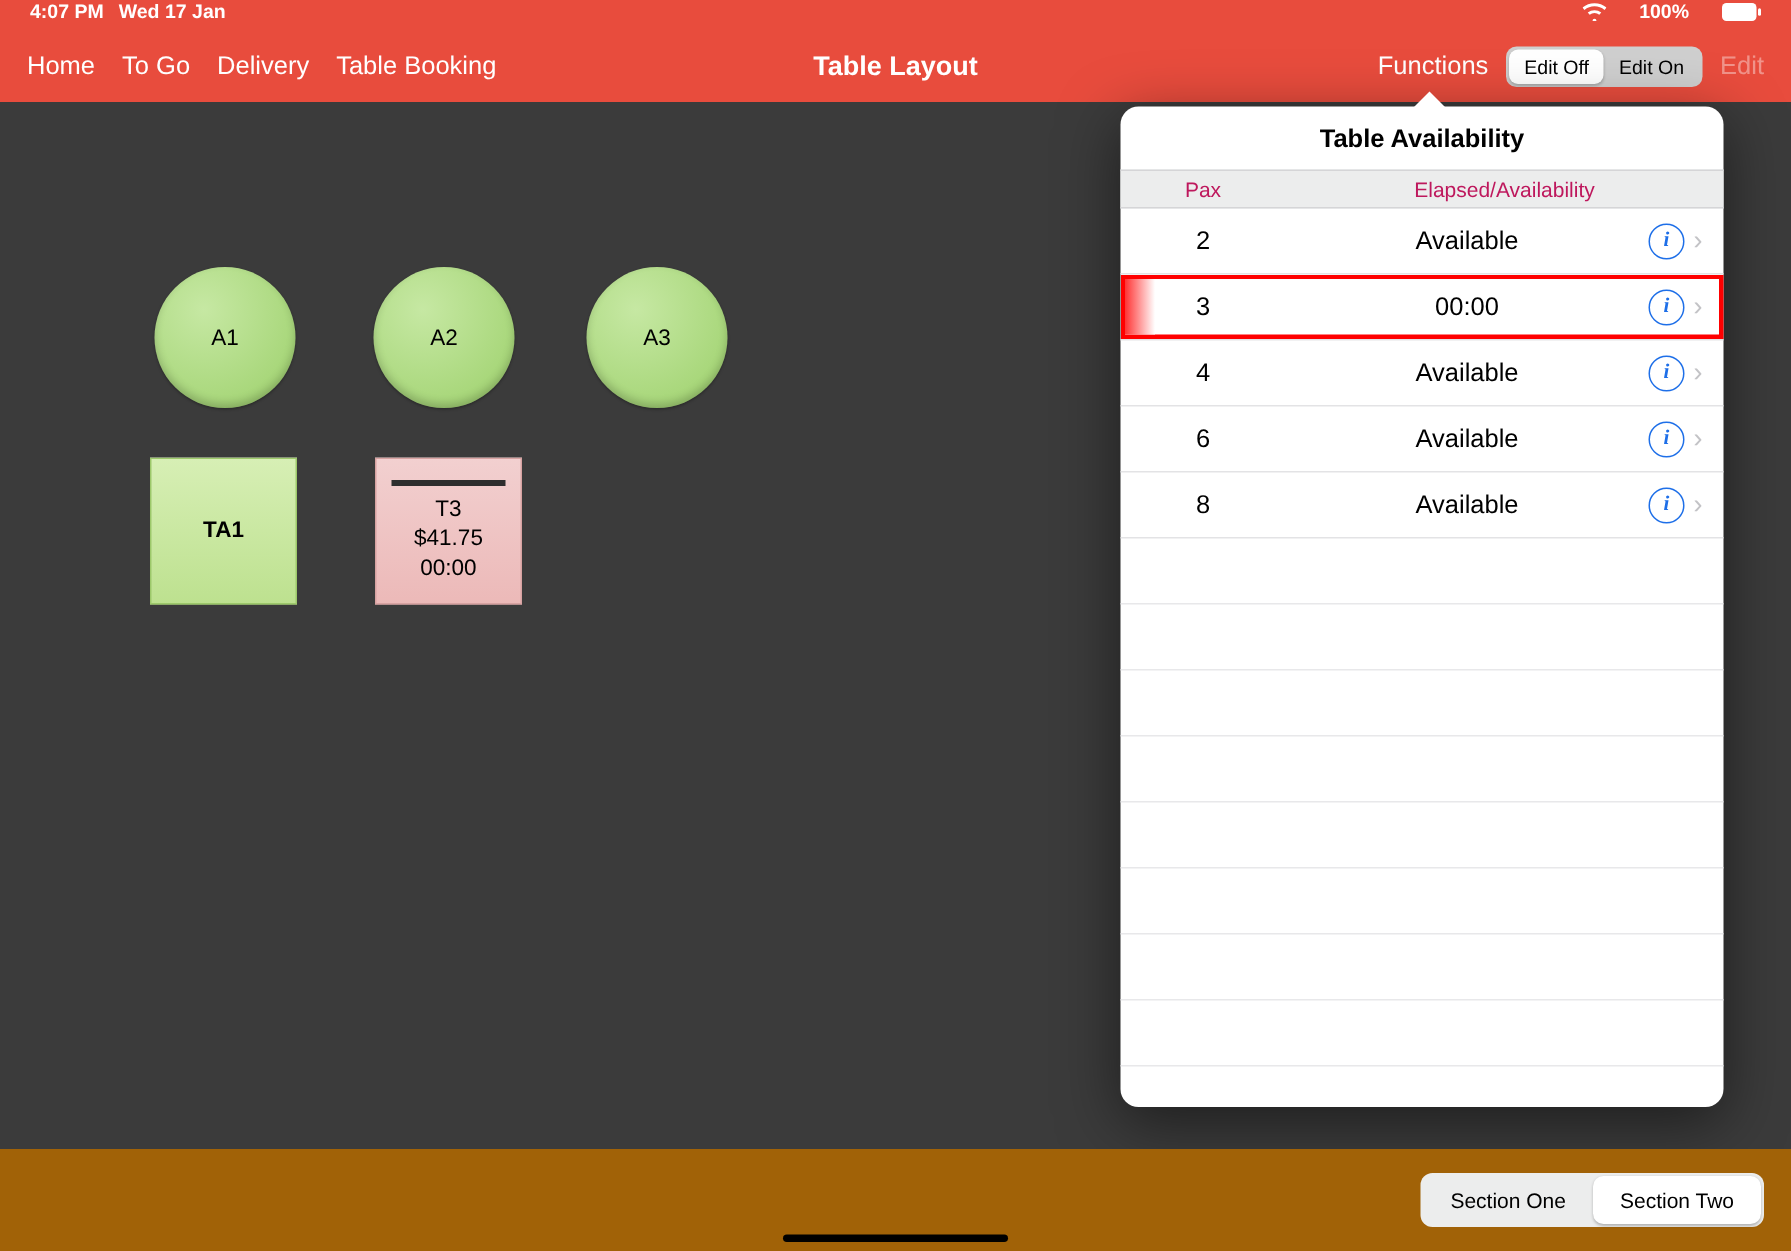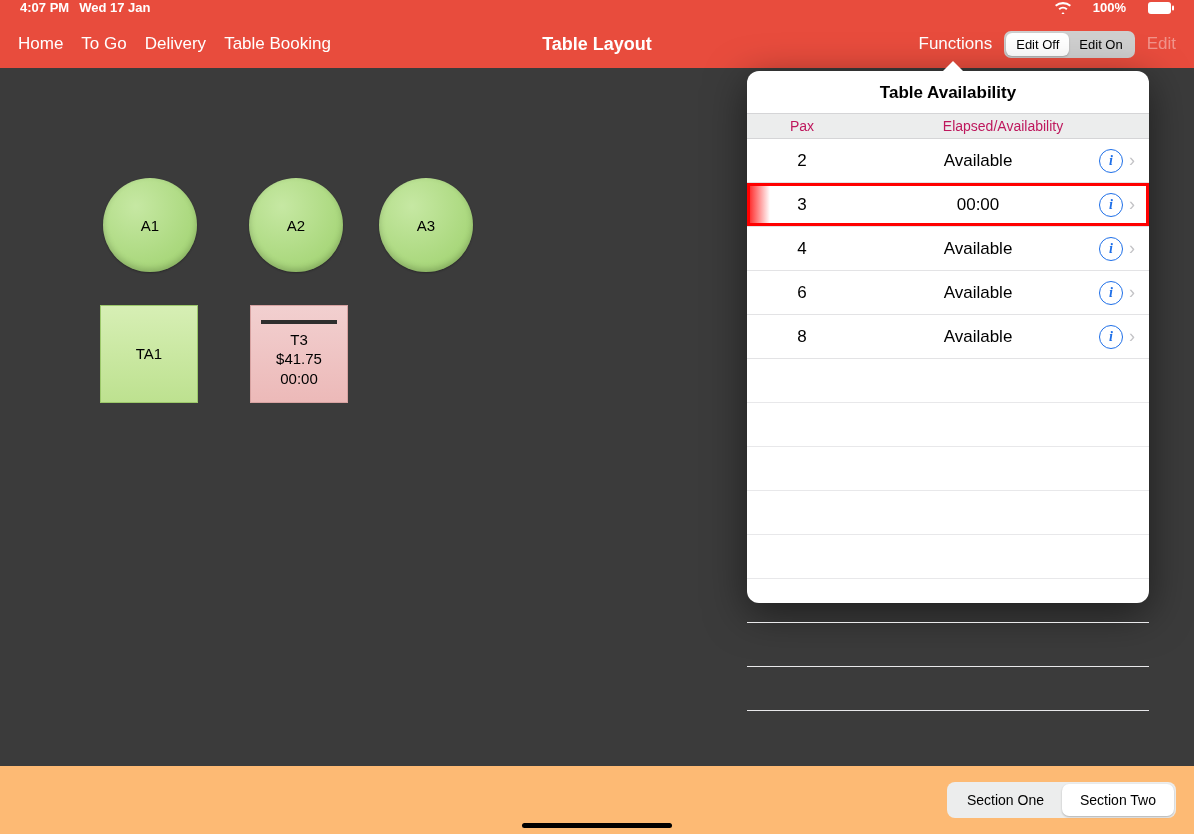--- a/index.html
+++ b/index.html
@@ -57,28 +57,28 @@
   display: flex; align-items: center; justify-content: center;
   font-size: 15px; color: #000;
 }
 
 .table-square {
   position: absolute;
   width: 98px; height: 98px;
   display: flex; flex-direction: column; align-items: center; justify-content: center;
   font-size: 15px; color: #000; line-height: 1.3;
 }
-.sq-green { background: linear-gradient(#d7efb5, #bde18f); box-shadow: inset 0 0 0 1px #9cc86a; }
+.sq-green { background: linear-gradient(#d7efb5, #bde18f); box-shadow: inset 0 0 0 1px #9cc86a; font-weight: bold; }
 .sq-pink  { background: linear-gradient(#f2d0d0, #ecb9b8); box-shadow: inset 0 0 0 1px #d7a2a1; }
 .sq-pink .bar { width: 76px; height: 4px; background: #2e2e2e; margin-bottom: 6px;}
 
 .popover {
   position: absolute;
   top: 3px; left: 747px;
-  width: 402px; height: 532px;
+  width: 402px; height: 667px;
   background: #fff;
   border-radius: 12px;
   box-shadow: 0 10px 40px rgba(0,0,0,0.5);
 }
 .popover .arrow {
   position: absolute; top: -10px; left: 195px;
   width: 0; height: 0;
   border-left: 11px solid transparent;
   border-right: 11px solid transparent;
   border-bottom: 11px solid #fff;
@@ -111,21 +111,21 @@
 .pop-row.highlight {
   box-shadow: inset 0 0 0 3px #f00;
 }
 .pop-row.highlight::before {
   content: ""; position: absolute; left: 3px; top: 3px; bottom: 3px; width: 20px;
   background: linear-gradient(to right, #f33, #fff);
 }
 .pop-empty { height: 44px; border-bottom: 1px solid #e8e8ea; }
 
 .bottom-bar {
-  background: #fdba74; height: 68px;
+  background: #a16207; height: 68px;
   display: flex; align-items: center; justify-content: flex-end; padding: 0 18px;
   position: relative;
 }
 .section-seg {
   display: inline-flex; background: #eceded; border-radius: 8px; padding: 2px; font-size: 14px;
 }
 .section-seg .sseg { padding: 8px 18px; border-radius: 7px; cursor: pointer; color:#000;}
 .section-seg .sseg.active { background: #fff; box-shadow: 0 1px 2px rgba(0,0,0,0.25); font-weight:500;}
 .home-indicator {
   position: absolute; bottom: 6px; left: 50%; transform: translateX(-50%);
@@ -174,21 +174,21 @@
   </div>
 </div>
 
 <div class="canvas">
   <div class="table-circle" style="left:103px; top:110px">
     <span>A1</span>
   </div>
   <div class="table-circle" style="left:249px; top:110px">
     <span>A2</span>
   </div>
-  <div class="table-circle" style="left:379px; top:110px">
+  <div class="table-circle" style="left:391px; top:110px">
     <span>A3</span>
   </div>
 
   <div class="table-square sq-green" style="left:100px; top:237px">
     <span>TA1</span>
   </div>
   <div class="table-square sq-pink" style="left:250px; top:237px">
     <div class="bar"></div>
     <span>T3</span>
     <span>$41.75</span>

